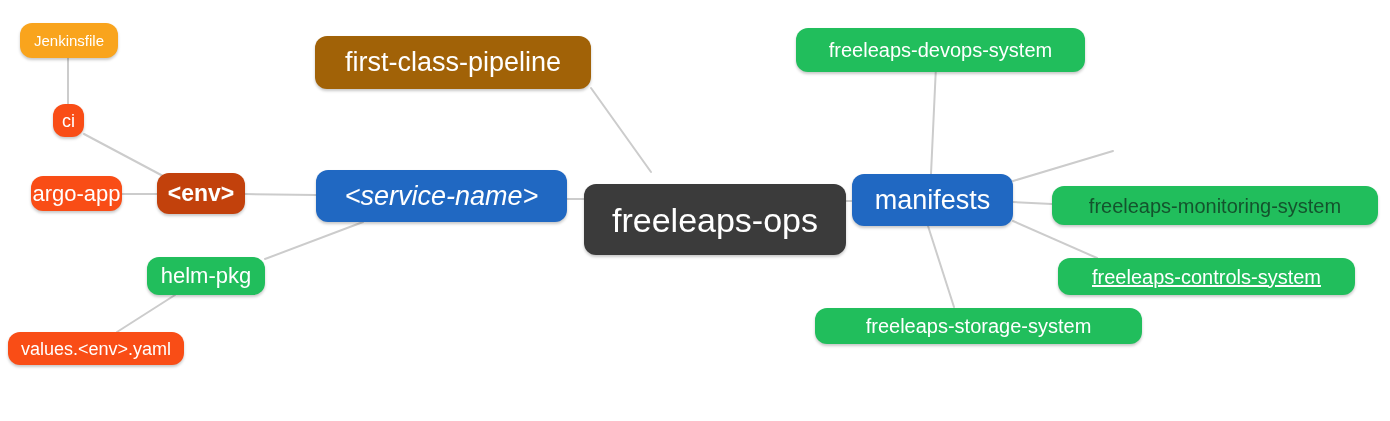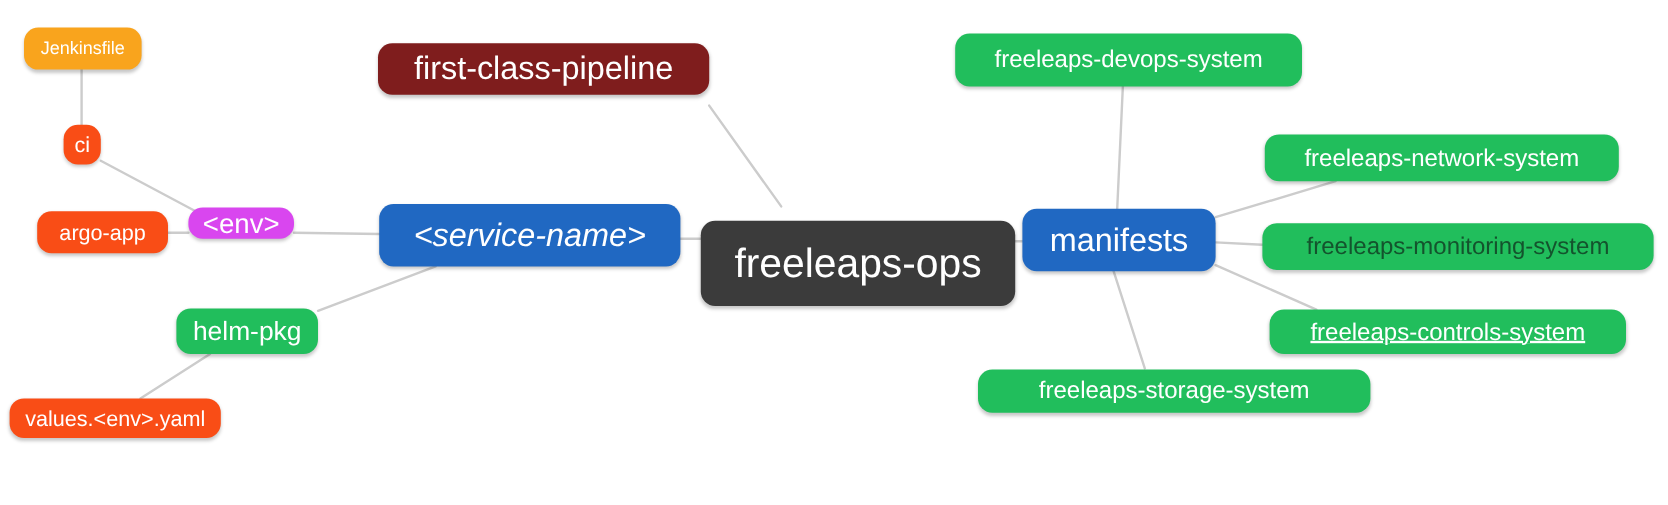--- a/index.html
+++ b/index.html
@@ -53,27 +53,26 @@
       <line x1="591" y1="88" x2="651" y2="172" stroke="#cccccc" stroke-width="2" stroke-linecap="round"></line>
       <line x1="846" y1="201" x2="852" y2="201" stroke="#cccccc" stroke-width="2" stroke-linecap="round"></line>
       <line x1="931" y1="174" x2="936" y2="66" stroke="#cccccc" stroke-width="2" stroke-linecap="round"></line>
       <line x1="1013" y1="181" x2="1113" y2="151" stroke="#cccccc" stroke-width="2" stroke-linecap="round"></line>
       <line x1="1013" y1="202" x2="1052" y2="204" stroke="#cccccc" stroke-width="2" stroke-linecap="round"></line>
       <line x1="1013" y1="221" x2="1097" y2="258" stroke="#cccccc" stroke-width="2" stroke-linecap="round"></line>
       <line x1="928" y1="226" x2="954" y2="307" stroke="#cccccc" stroke-width="2" stroke-linecap="round"></line>
     </svg>
 
 <div class="node" style="left: 584px; top: 184px; width: 262px; height: 71px; font-size: 34px; background: rgb(59, 59, 59); color: rgb(255, 255, 255);">freeleaps-ops</div>
-    <div class="node" style="left: 315px; top: 36px; width: 276px; height: 43px; font-size: 27px; background: #7f1d1d; color: rgb(255, 255, 255);">first-class-pipeline</div>
+    <div class="node" style="left: 315px; top: 36px; width: 276px; height: 53px; font-size: 27px; background: #a16207; color: rgb(255, 255, 255);">first-class-pipeline</div>
     <div class="node" style="left: 316px; top: 170px; width: 251px; height: 52px; font-size: 27px; background: rgb(32, 104, 194); color: rgb(255, 255, 255); font-style: italic;">&lt;service-name&gt;</div>
     <div class="node" style="left: 852px; top: 174px; width: 161px; height: 52px; font-size: 27px; background: rgb(32, 104, 194); color: rgb(255, 255, 255);">manifests</div>
-    <div class="node" style="left: 157px; top: 173px; width: 88px; height: 26px; font-size: 23px; background: #d946ef; color: rgb(255, 255, 255);">&lt;env&gt;</div>
+    <div class="node" style="left: 157px; top: 173px; width: 88px; height: 41px; font-size: 23px; background: #c2410c; color: rgb(255, 255, 255); font-weight: bold;">&lt;env&gt;</div>
     <div class="node" style="left: 147px; top: 257px; width: 118px; height: 38px; font-size: 22px; background: rgb(33, 190, 92); color: rgb(255, 255, 255);">helm-pkg</div>
     <div class="node" style="left: 53px; top: 104px; width: 31px; height: 33px; font-size: 18px; background: rgb(249, 77, 22); color: rgb(255, 255, 255);">ci</div>
-    <div class="node" style="left: 31px; top: 176px; width: 109px; height: 35px; font-size: 18px; background: rgb(249, 77, 22); color: rgb(255, 255, 255);">argo-app</div>
+    <div class="node" style="left: 31px; top: 176px; width: 91px; height: 35px; font-size: 22px; background: rgb(249, 77, 22); color: rgb(255, 255, 255);">argo-app</div>
     <div class="node" style="left: 8px; top: 332px; width: 176px; height: 33px; font-size: 18px; background: rgb(249, 77, 22); color: rgb(255, 255, 255);">values.&lt;env&gt;.yaml</div>
     <div class="node" style="left: 20px; top: 23px; width: 98px; height: 35px; font-size: 15px; background: rgb(249, 164, 29); color: rgb(255, 255, 255);">Jenkinsfile</div>
     <div class="node" style="left: 796px; top: 28px; width: 289px; height: 44px; font-size: 20px; background: rgb(33, 190, 92); color: rgb(255, 255, 255);">freeleaps-devops-system</div>
-    <div class="node" style="left: 1054px; top: 112px; width: 295px; height: 39px; font-size: 20px; background: rgb(33, 190, 92); color: rgb(255, 255, 255);">freeleaps-network-system</div>
     <div class="node" style="left: 1052px; top: 186px; width: 326px; height: 39px; font-size: 20px; background: rgb(33, 190, 92); color: #14532d;">freeleaps-monitoring-system</div>
     <div class="node" style="left: 1058px; top: 258px; width: 297px; height: 37px; font-size: 20px; background: rgb(33, 190, 92); color: rgb(255, 255, 255); text-decoration: underline;">freeleaps-controls-system</div>
     <div class="node" style="left: 815px; top: 308px; width: 327px; height: 36px; font-size: 20px; background: rgb(33, 190, 92); color: rgb(255, 255, 255);">freeleaps-storage-system</div>
   </div>
 
 </body></html>

